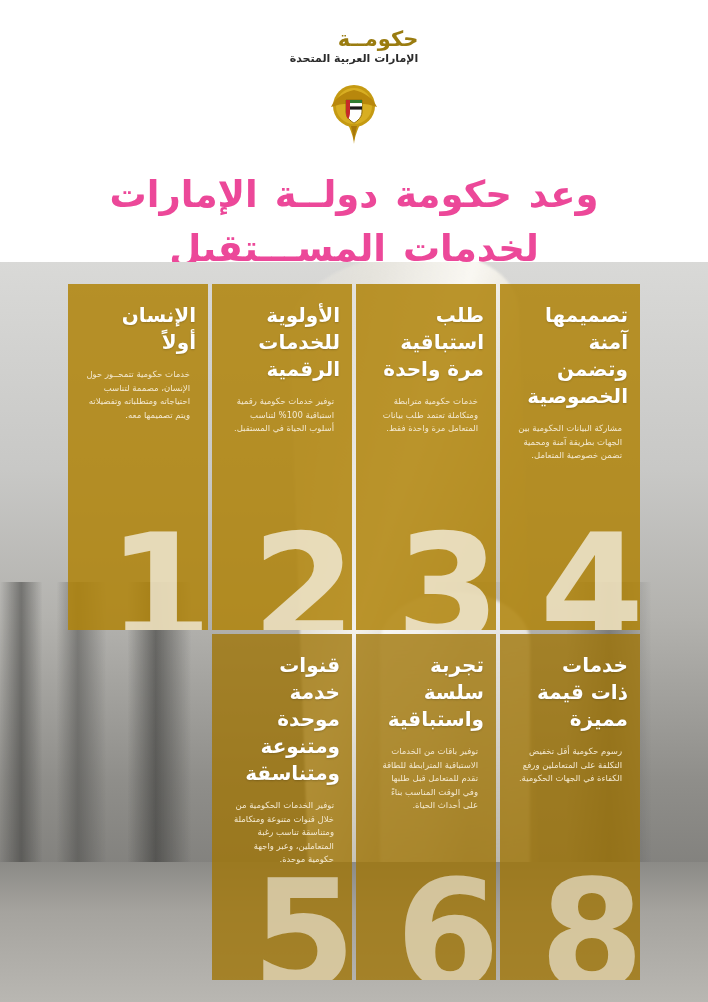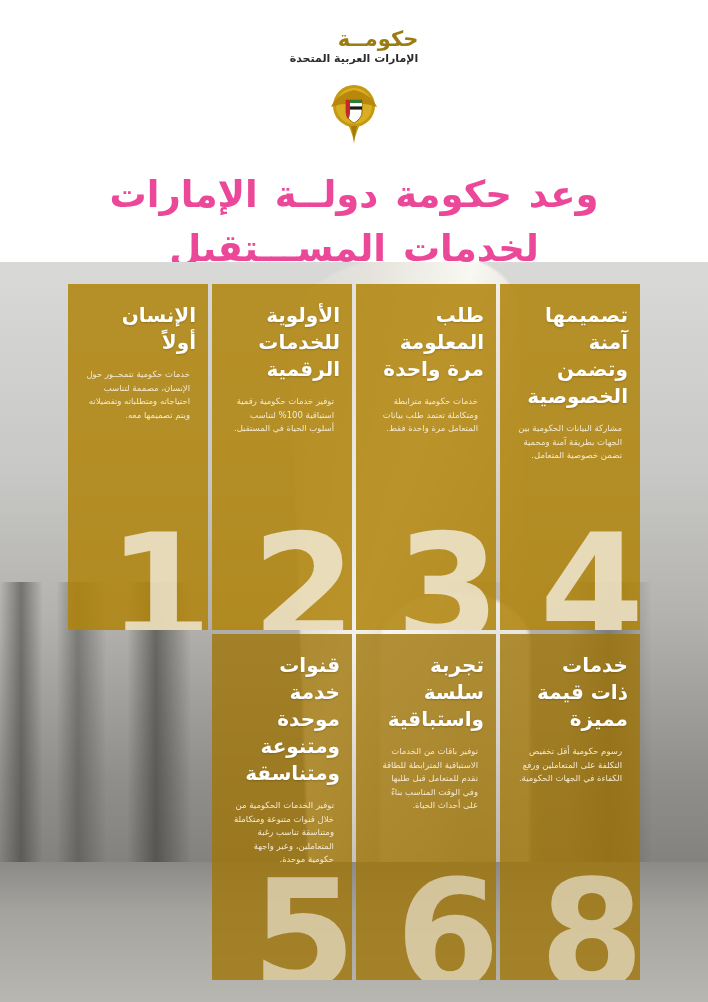--- a/index.html
+++ b/index.html
@@ -231,21 +231,21 @@
         <div>وتضمن</div>
         <div>الخصوصية</div>
       </div>
       <div class="t-desc">مشاركة البيانات الحكومية بين الجهات بطريقة آمنة ومحمية تضمن خصوصية المتعامل.</div>
       <div class="t-num">4</div>
     </div>
 
     <div class="tile row1">
       <div class="t-title">
         <div>طلب</div>
-        <div>المعلومة</div>
+        <div>استباقية</div>
         <div>مرة واحدة</div>
       </div>
       <div class="t-desc">خدمات حكومية مترابطة ومتكاملة تعتمد طلب بيانات المتعامل مرة واحدة فقط.</div>
       <div class="t-num">3</div>
     </div>
 
     <div class="tile row1">
       <div class="t-title">
         <div>الأولوية</div>
         <div>للخدمات</div>

